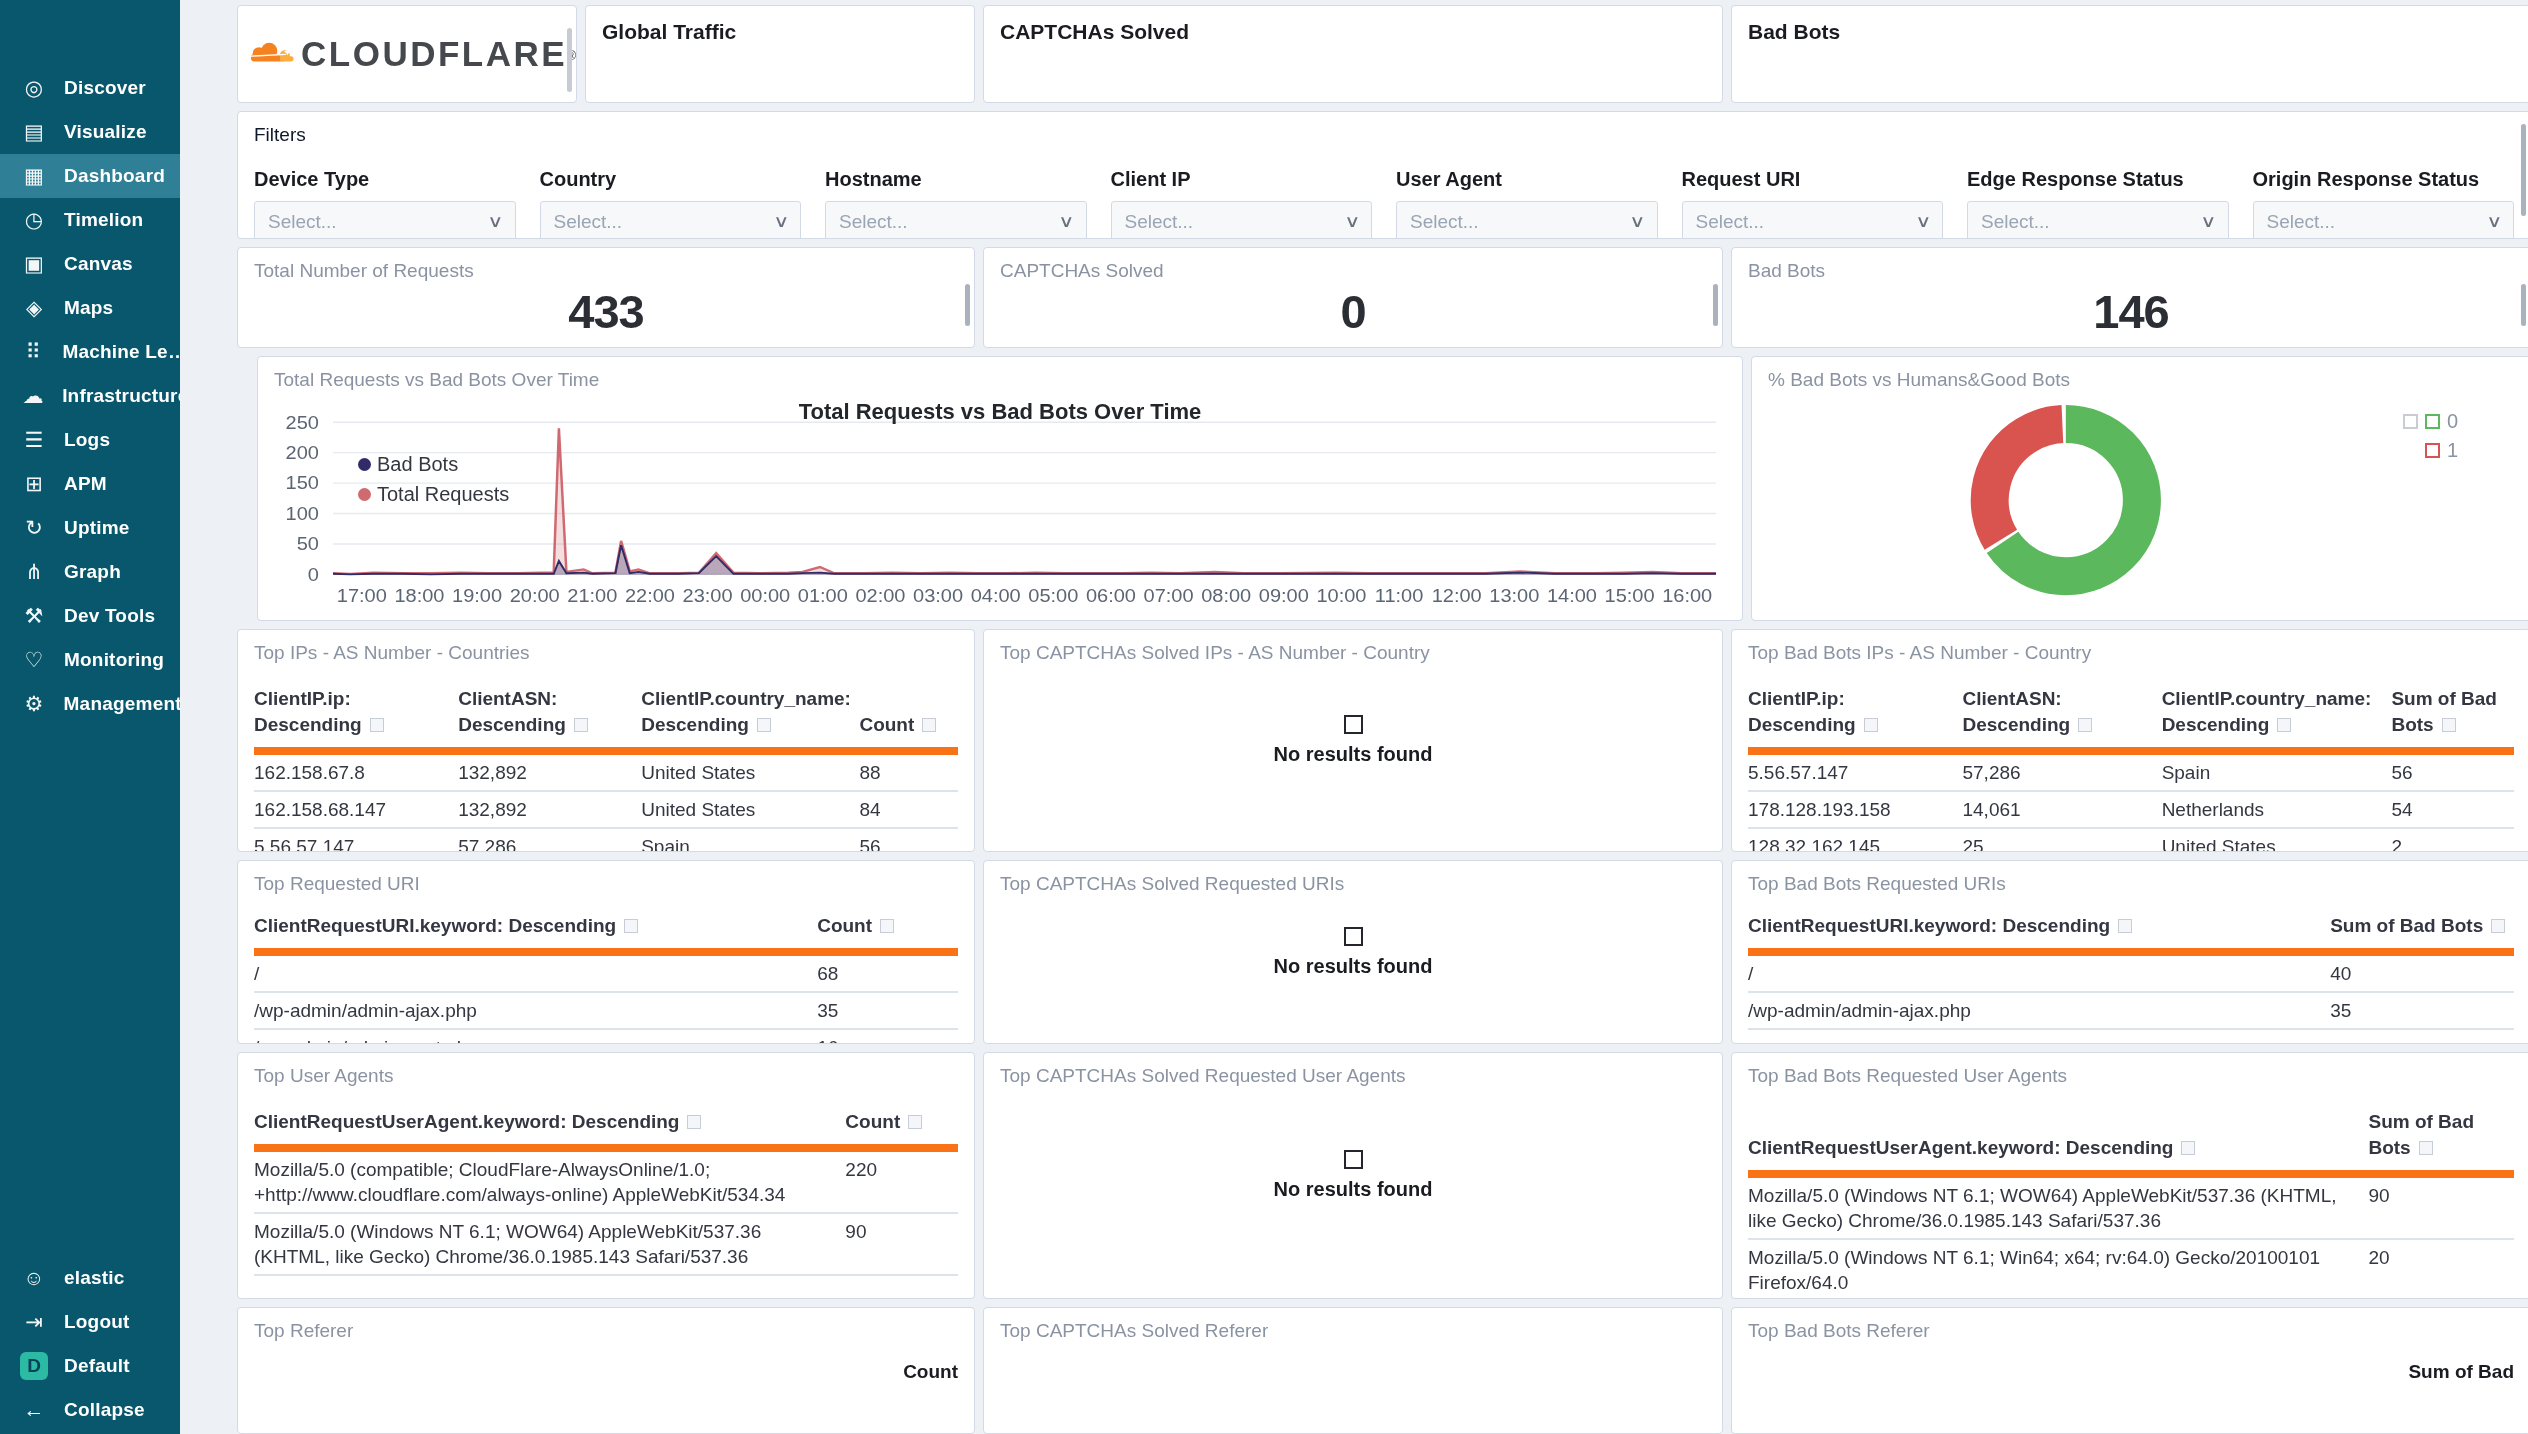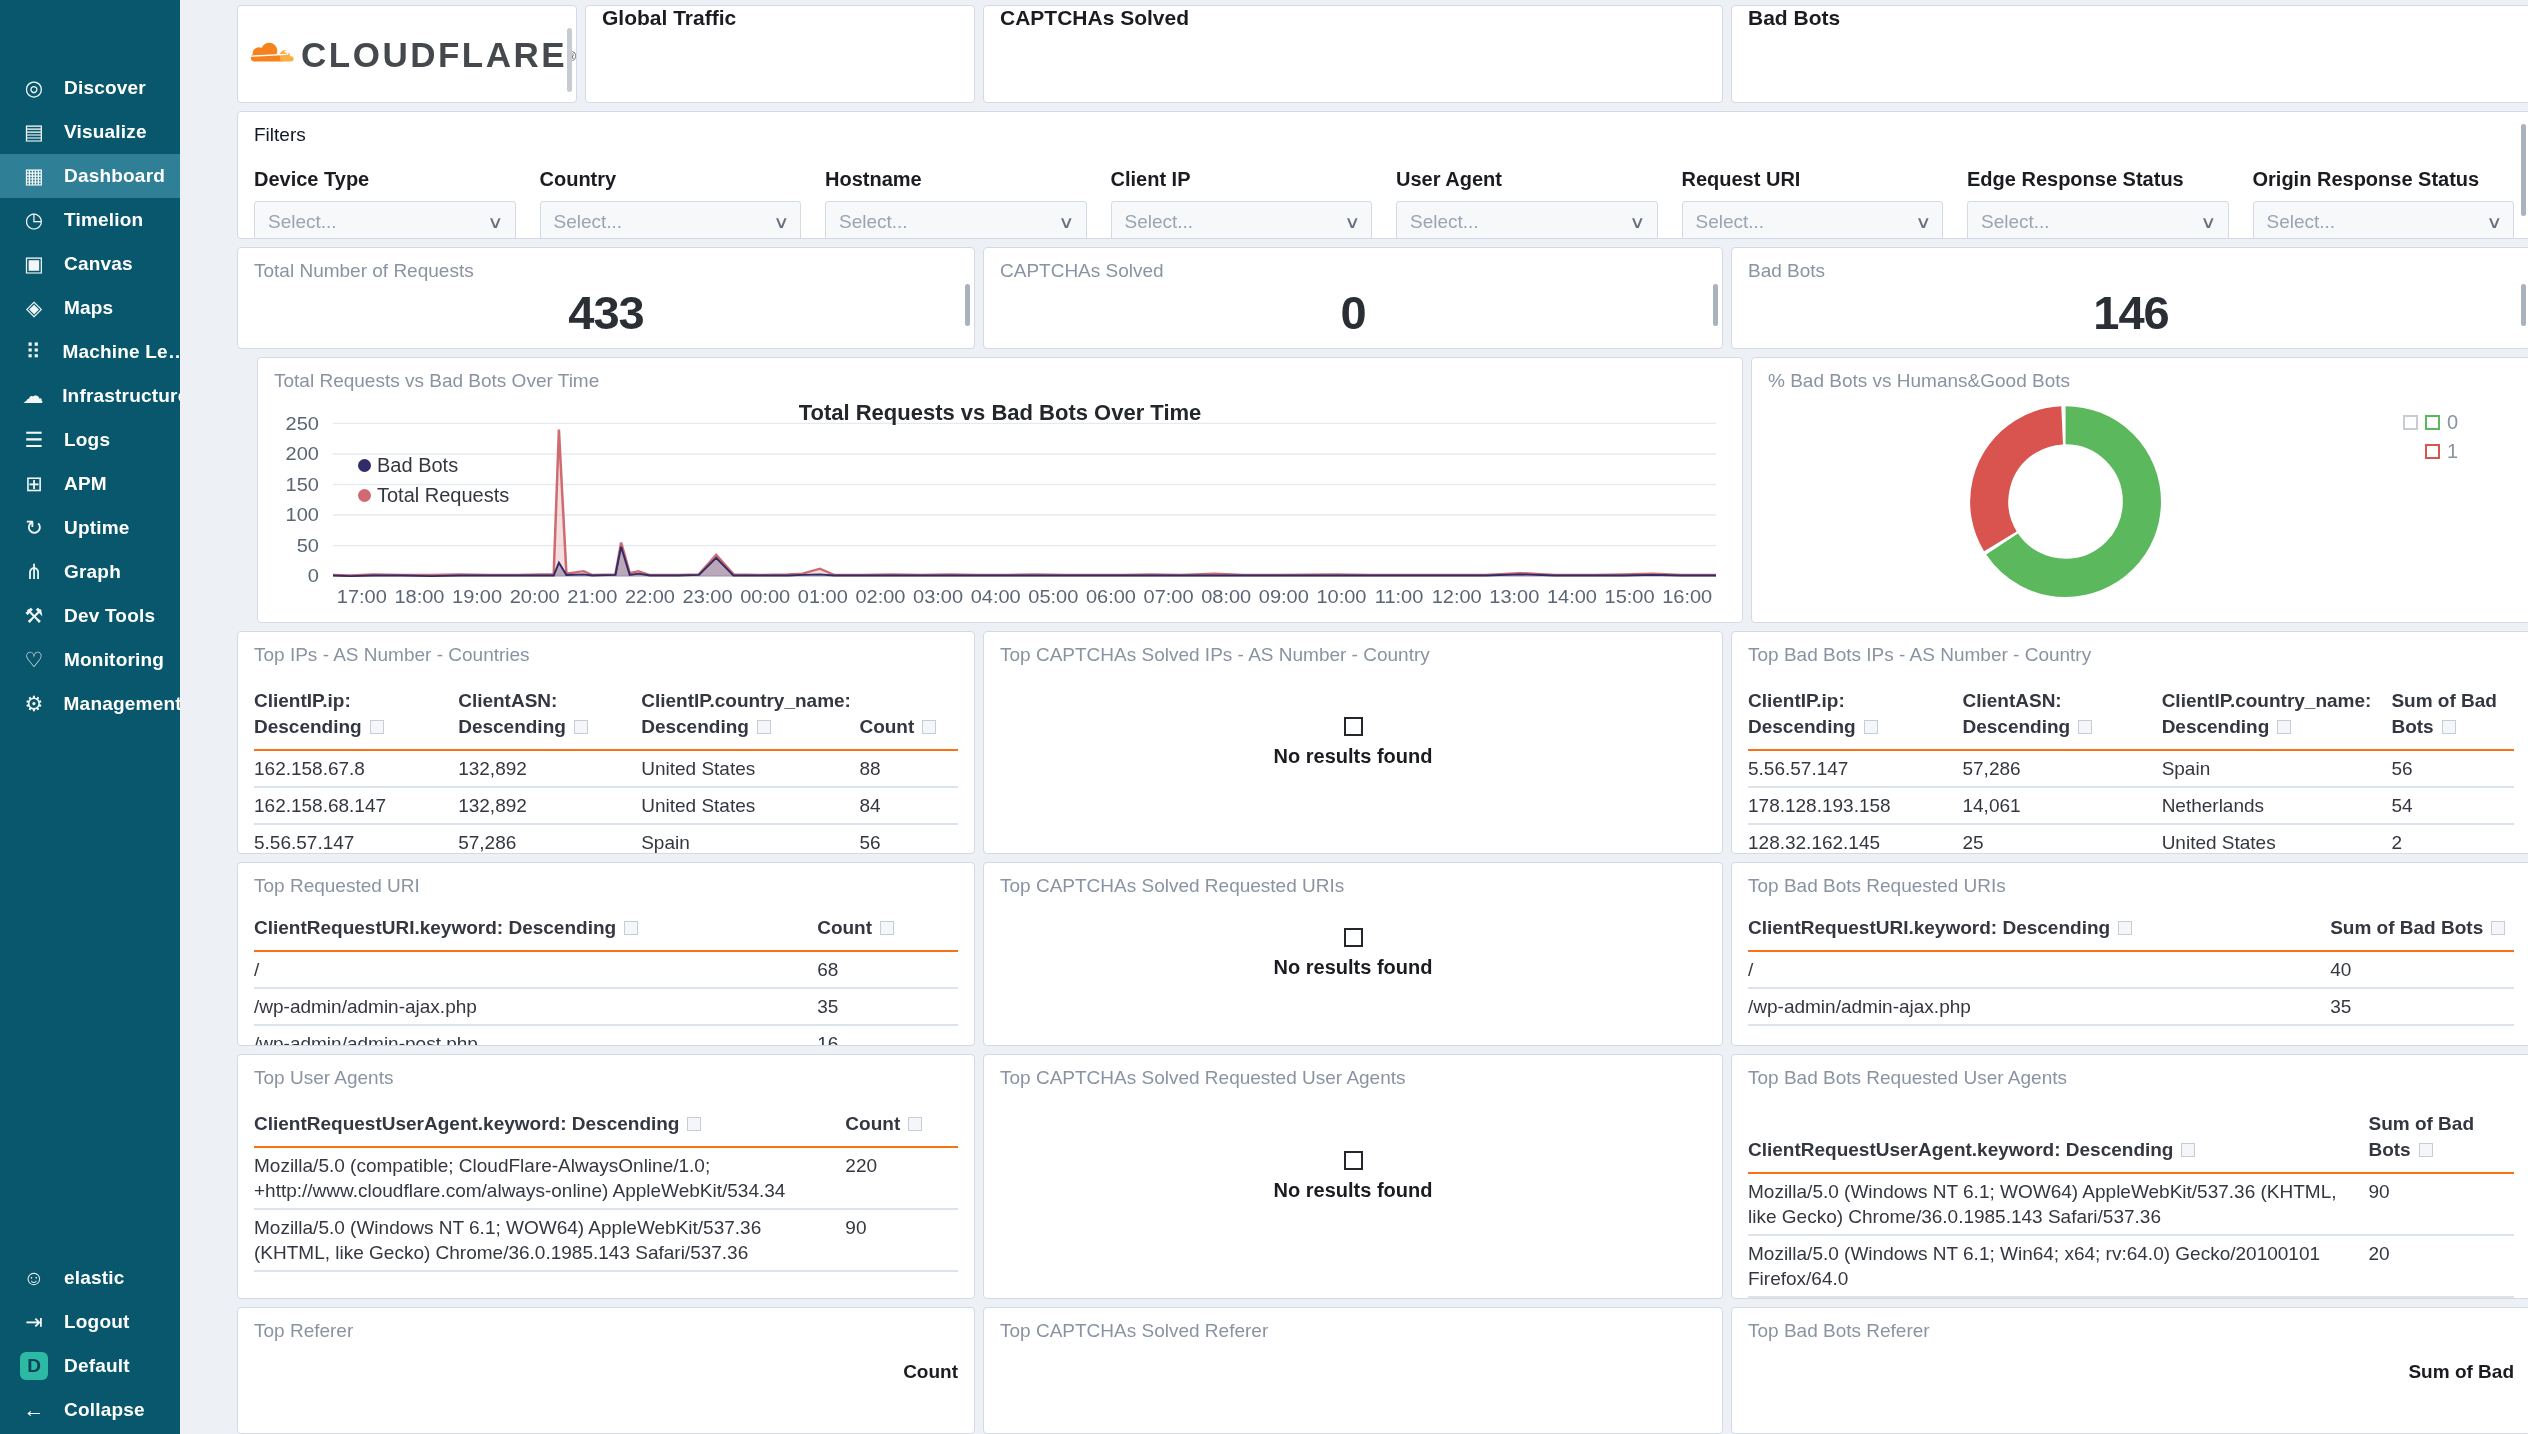--- a/index.html
+++ b/index.html
@@ -34,21 +34,21 @@
   }
   .panel-title{
     position:absolute;top:12px;left:16px;font-size:19px;color:#8A93A2;white-space:nowrap;z-index:2;
   }
   .vscroll{position:absolute;width:5px;border-radius:3px;background:#A9B2BD;right:4px;z-index:3;}
   
   .row-top{height:108px;}
   .p-logo{width:340px;display:flex;flex-direction:row;align-items:center;justify-content:center;}
   .logo-text{font-size:35px;font-weight:700;color:#45484D;letter-spacing:2.5px;line-height:1;margin-top:2px;}
   .logo-reg{font-size:12px;vertical-align:super;color:#45484D;}
-  .p-head{padding:0 16px;font-size:21px;font-weight:700;color:#1A1C21;}
+  .p-head{padding:14px 16px;font-size:21px;font-weight:700;color:#1A1C21;}
   .p-gt{width:390px;} .p-cs{width:740px;} .p-bb{width:780px;flex:1;}
   
   .row-filters{height:128px;}
   .p-filters{flex:1;padding:12px 16px;}
   .filters-title{font-size:19px;color:#0f172a;}
   .filter-groups{display:flex;gap:24px;margin-top:22px;}
   .filter-group{flex:1;min-width:0;}
   .filter-label{font-size:20px;font-weight:700;color:#1A1C21;margin-bottom:10px;white-space:nowrap;}
   .select{
     height:40px;background:#F6F8FA;border:1px solid #D3DAE6;border-radius:3px;
@@ -78,21 +78,21 @@
   .pie-legend{position:absolute;top:50px;right:72px;z-index:2;}
   .pie-legend-row{display:flex;align-items:center;justify-content:flex-end;gap:7px;height:29px;cursor:pointer;}
   .legend-sq{width:15px;height:15px;box-sizing:border-box;border:2px solid;background:#fff;}
   .pie-legend .legend-label{color:#8A93A2;}
   
   .row-t1{height:223px;} .row-t2{height:184px;} .row-t3{height:247px;} .row-t4{height:140px;}
   .p-tleft{width:738px;} .p-tmid{width:740px;} .p-tright{width:780px;flex:1;}
   .tbl{width:calc(100% - 32px);margin:56px 16px 0;border-collapse:collapse;table-layout:fixed;}
   .tbl th{
     text-align:left;font-size:19px;font-weight:700;color:#343741;vertical-align:bottom;
-    padding:0 8px 9px 0;line-height:26px;border-bottom:2px solid #f97316;cursor:pointer;
+    padding:0 8px 9px 0;line-height:26px;border-bottom:8px solid #f97316;cursor:pointer;
   }
   .tbl td{
     font-size:19px;color:#343741;padding:5px 8px 5px 0;line-height:25px;
     border-bottom:2px solid #DDE3EA;vertical-align:top;overflow:hidden;
   }
   .sq{
     display:inline-block;width:14px;height:14px;box-sizing:border-box;
     border:1px solid #C6CDD7;background:#F4F6F9;margin-left:8px;vertical-align:-1px;
   }
   

